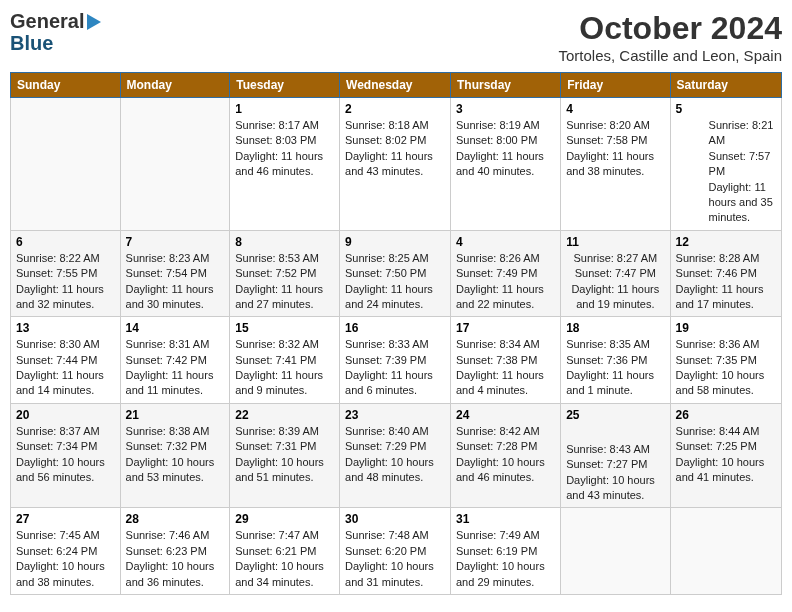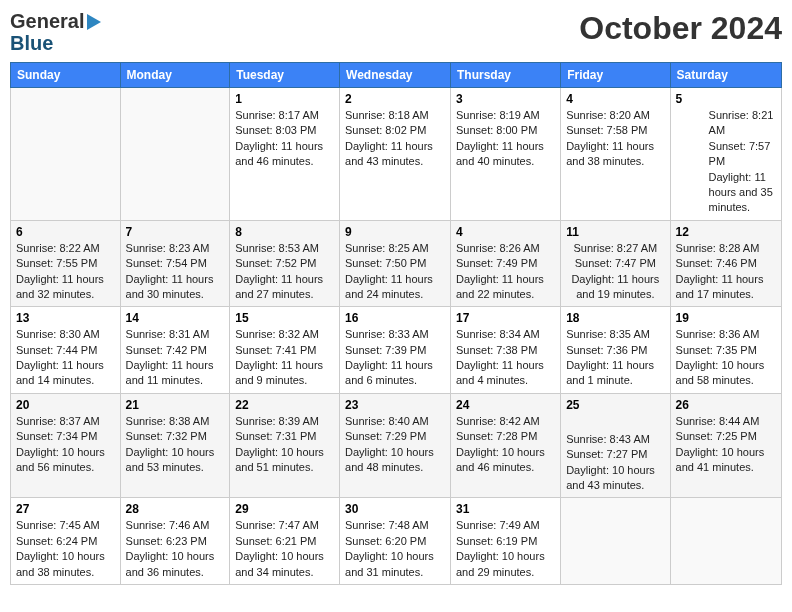--- a/index.html
+++ b/index.html
@@ -27,21 +27,21 @@
     .location-title {
       font-size: 15px;
       color: #333;
     }
     .calendar {
       width: 100%;
       border-collapse: collapse;
       font-size: 11px;
     }
     .calendar th {
-      background-color: #3b82f6;
+      background-color: #a16207;
       color: #fff;
       text-align: left;
       padding: 5px 6px;
       font-size: 12px;
       font-weight: bold;
       border: 1px solid #2e6da4;
     }
     .calendar td {
       border: 1px solid #ccc;
       vertical-align: top;
@@ -85,20 +85,21 @@
         <span style="font-size:20px;font-weight:bold;color:#333;">General</span>
         <span style="display:inline-block;width:0;height:0;border-top:8px solid transparent;border-bottom:8px solid transparent;border-left:14px solid #2e86c1;margin-left:3px;margin-top:2px;"></span>
       </div>
       <div>
         <span style="font-size:20px;font-weight:bold;color:#1a5276;">Blue</span>
       </div>
     </div>
   </div>
   <div class="title-area">
     <div class="month-title">October 2024</div>
+    <div class="location-title">Tortoles, Castille and Leon, Spain</div>
   </div>
 </div>
 
 <table class="calendar">
   <thead>
     <tr>
     <th>Sunday</th>
         <th>Monday</th>
         <th>Tuesday</th>
         <th>Wednesday</th>

